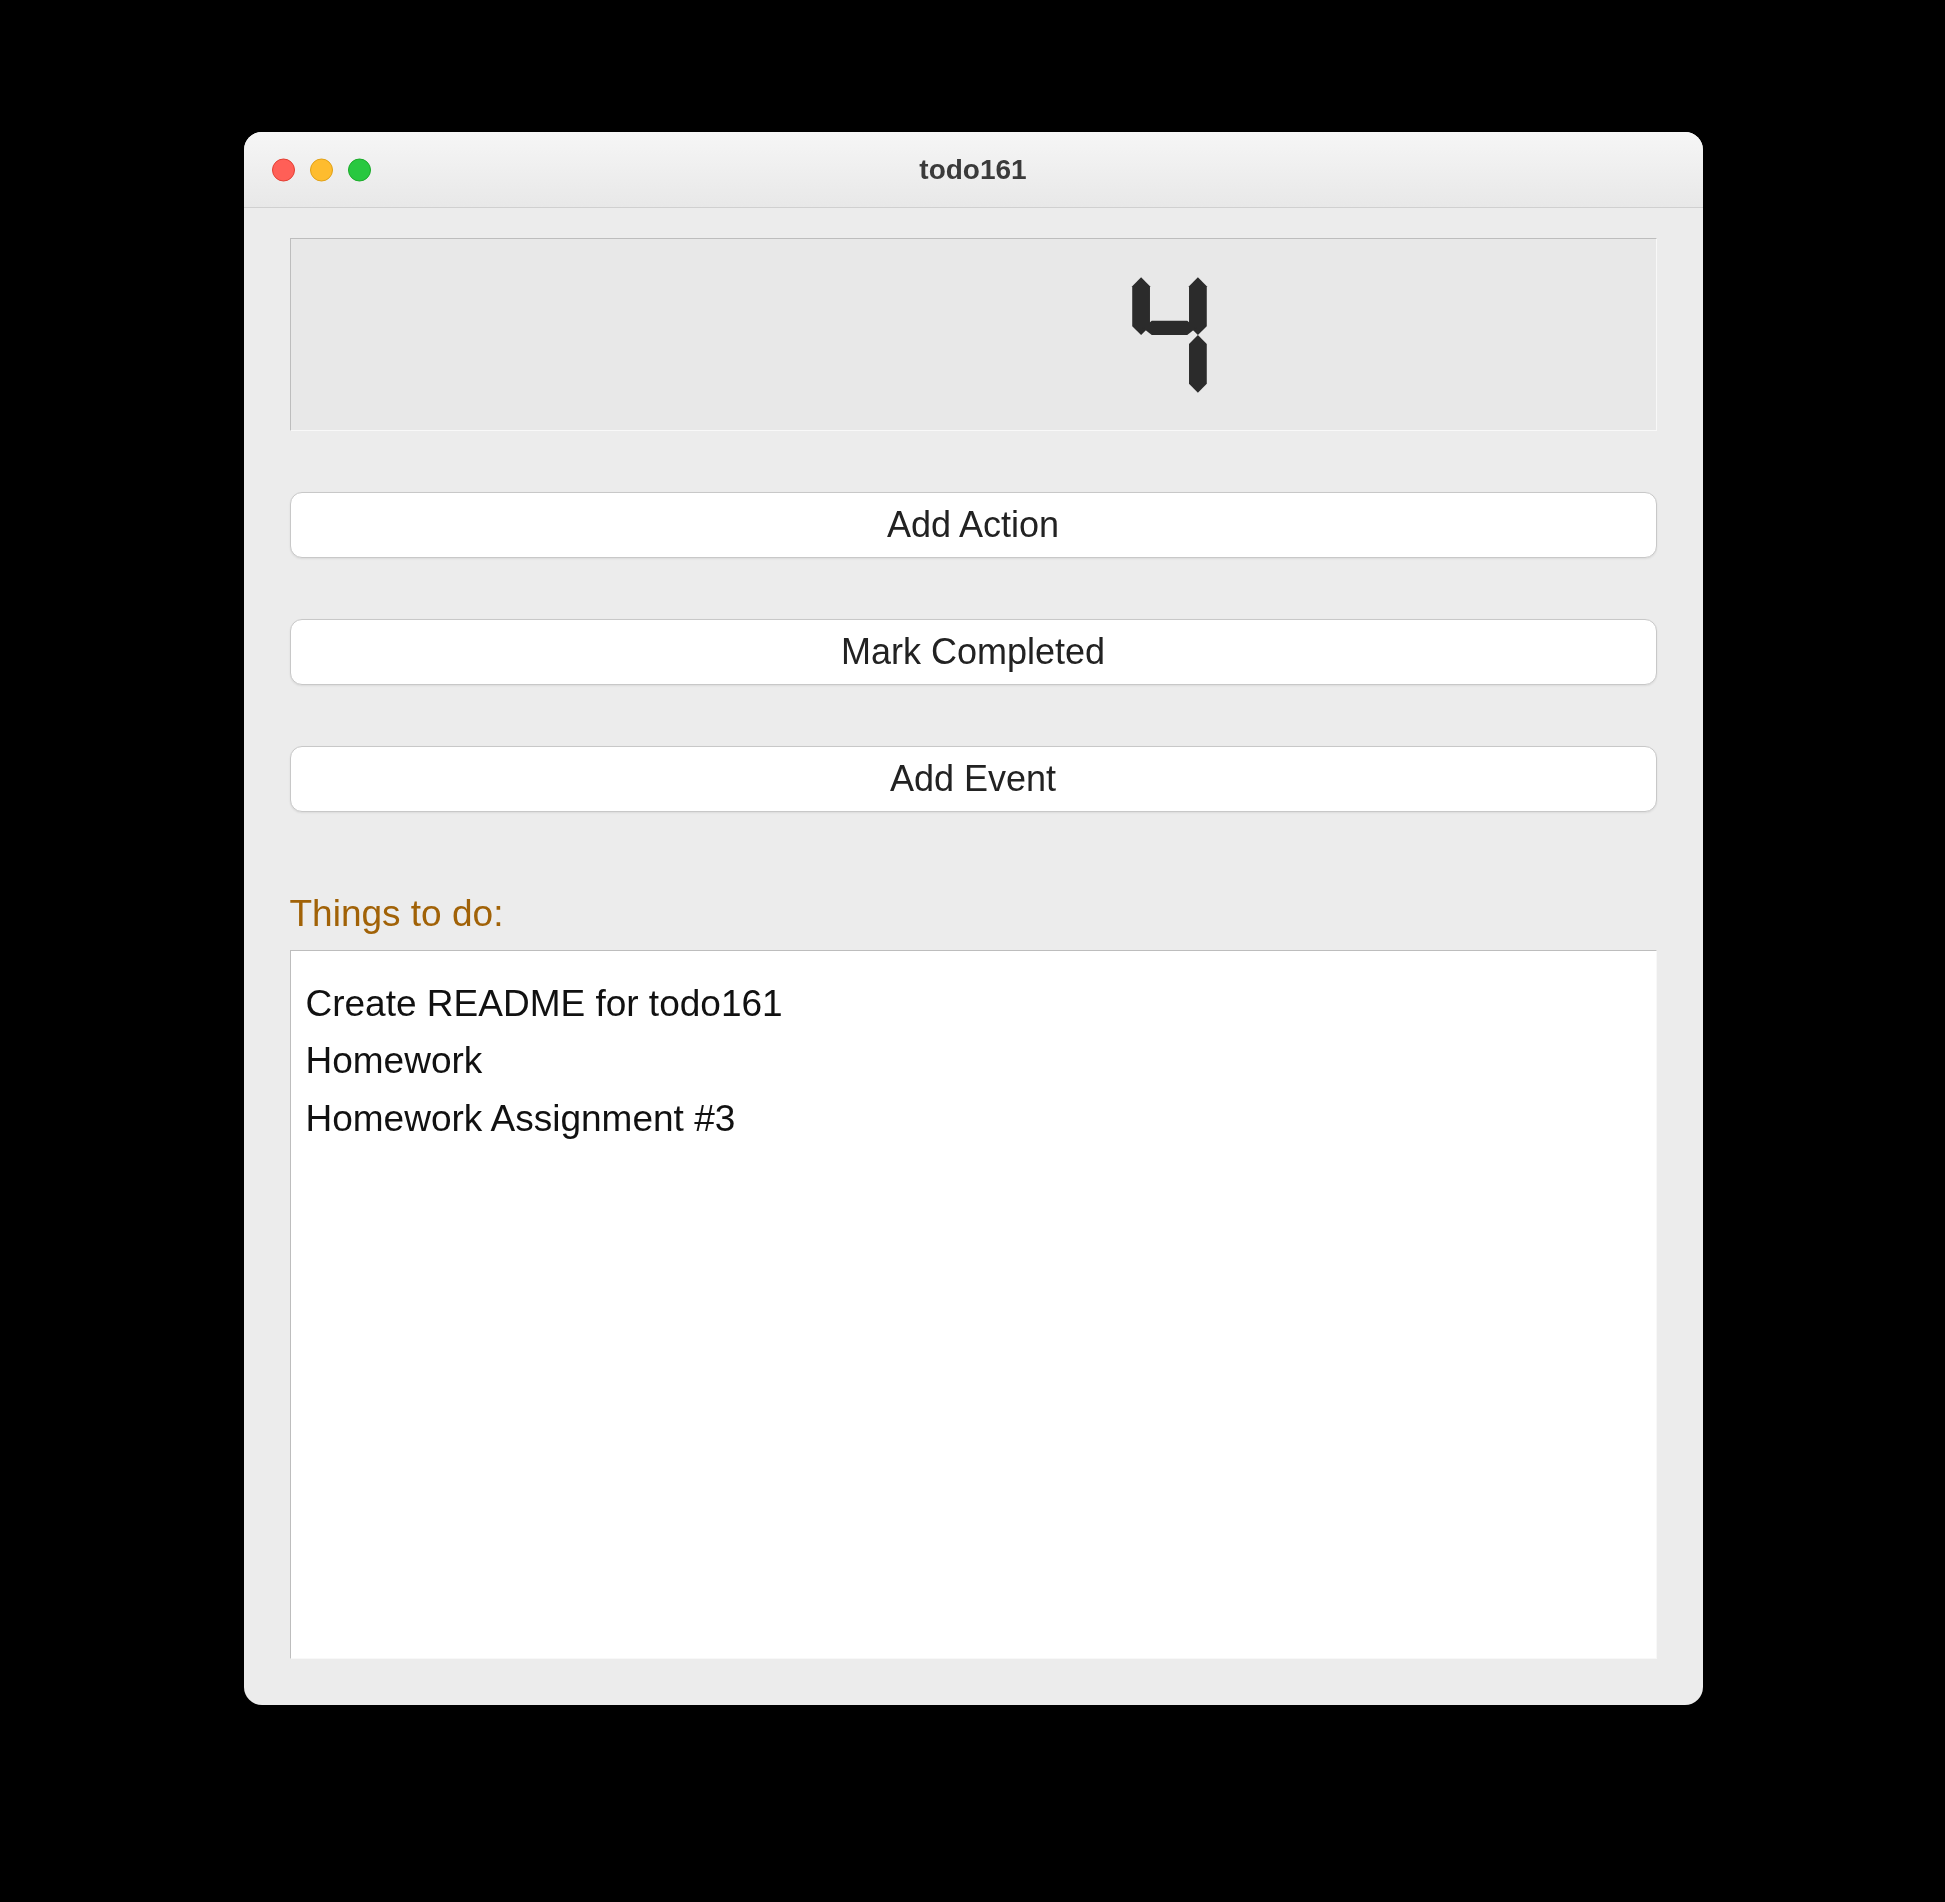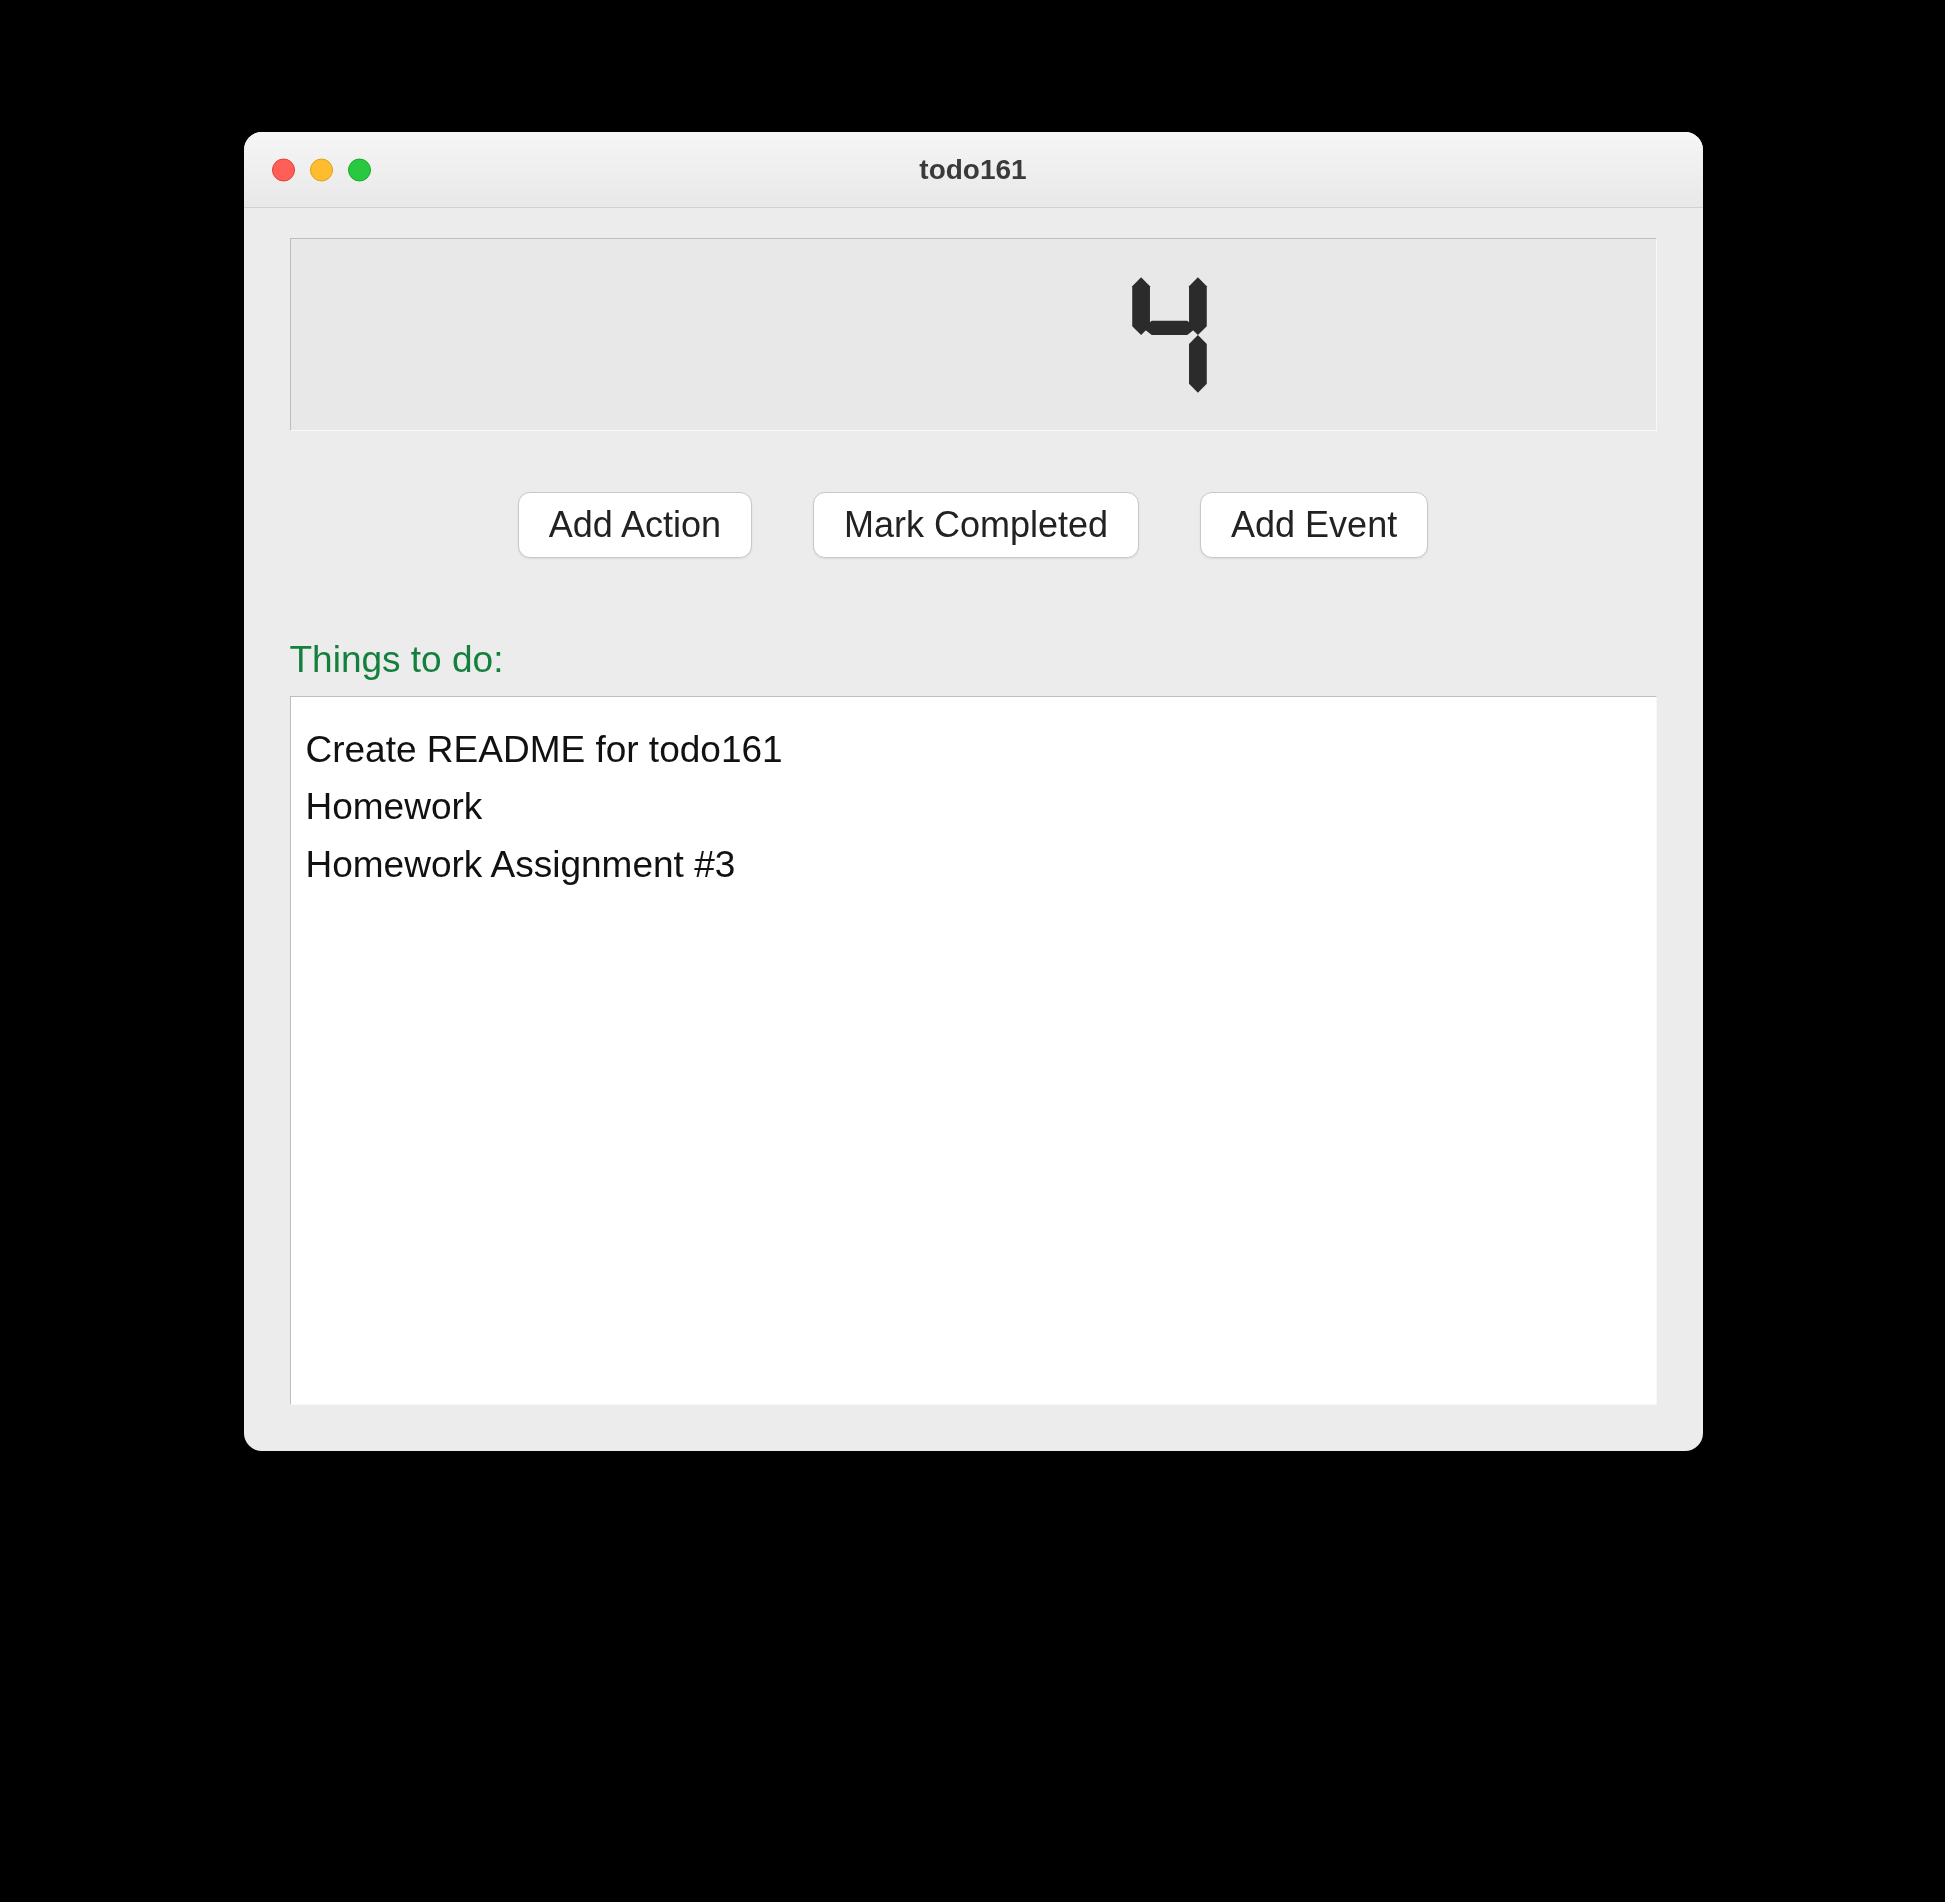--- a/index.html
+++ b/index.html
@@ -69,35 +69,36 @@
     }
     .lcd-digit {
       width: 91px;
       height: 142px;
     }
     .button-row {
       display: flex;
       justify-content: center;
       gap: 61px;
       margin-top: 61px;
+      flex-direction: column;
     }
     .mac-button {
       background: #fff;
       border: 0.5px solid #c8c8c8;
       border-radius: 12px;
       padding: 11px 30px;
       font-size: 36px;
       color: #222;
       box-shadow: 0 1px 2px rgba(0,0,0,0.08);
       cursor: pointer;
       white-space: nowrap;
     }
     .section-label {
       font-size: 37px;
-      color: #15803d;
+      color: #a16207;
       margin-top: 81px;
       margin-bottom: 15px;
     }
     .list-box {
       background: #fff;
       border-top: 1.5px solid #bdbdbd;
       border-left: 1.5px solid #bdbdbd;
       border-right: 1.5px solid #f8f8f8;
       border-bottom: 1.5px solid #f8f8f8;
       min-height: 709px;

